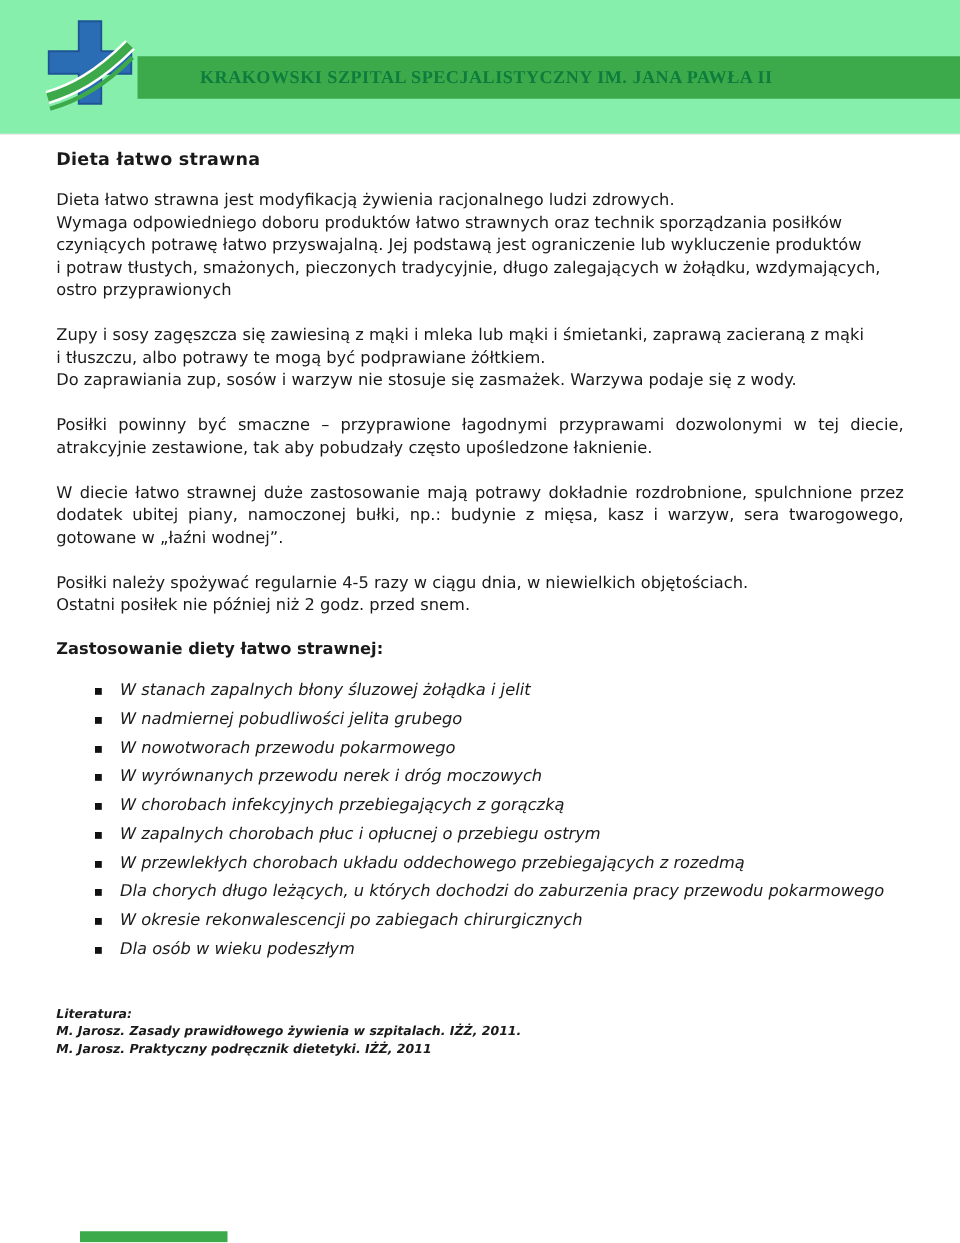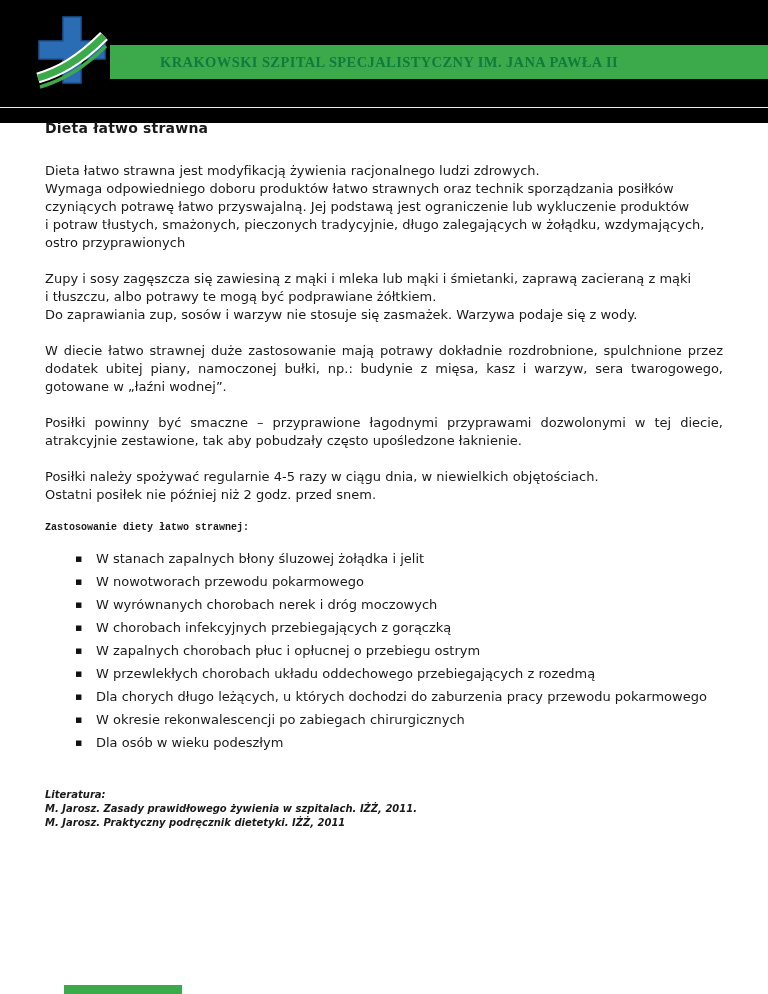--- a/index.html
+++ b/index.html
@@ -15,21 +15,21 @@
     position:relative;
     width:768px;
     height:994px;
     margin:0 auto;
     background:#ffffff;
     font-family:"DejaVu Sans", sans-serif;
     color:var(--text);
     overflow:hidden;
   }
   
-  .header{position:absolute;top:0;left:0;right:0;height:123px;background:#000000;}
+  .header{position:absolute;top:0;left:0;right:0;height:108px;background:#86efac;}
   .header-rule{position:absolute;top:107px;left:0;right:0;height:1px;background:#ececec;}
   .logo{position:absolute;left:36px;top:14px;width:72px;height:84px;}
   .banner{
     position:absolute;left:110px;right:0;top:45px;height:34px;
     background:var(--banner-bg);
     display:flex;align-items:center;
     padding-left:50px;
   }
   .banner-text{
     font-family:"Liberation Serif", serif;
@@ -38,36 +38,37 @@
     letter-spacing:0.4px;
     color:var(--banner-text);
     white-space:nowrap;
   }
   .logo-cross{fill:var(--logo-cross);stroke:#1f5494;stroke-width:1.5;}
   .logo-ribbon{stroke:var(--logo-ribbon);fill:none;}
   .logo-ribbon-edge{stroke:#ffffff;fill:none;}
   
   .content{position:absolute;top:120px;left:45px;right:45px;}
   .doc-title{
-    font-size:14px;font-weight:bold;margin-bottom:26px;letter-spacing:0.2px;
+    font-size:14px;font-weight:bold;margin-bottom:16px;letter-spacing:0.2px;
   }
   .para{
     font-size:13px;line-height:18px;margin-bottom:18px;
     white-space:pre-line;
   }
   .para.justify{text-align:justify;}
   .list-heading{
-    font-size:10px;font-weight:bold;margin-top:2px;margin-bottom:16px;font-family:Liberation Mono, monospace;
+    font-size:13px;font-weight:bold;margin-top:2px;margin-bottom:16px;
   }
   .apply-list{list-style:none;margin-left:30px;}
   .apply-list li{
     position:relative;
     font-size:13px;line-height:19px;
     padding-left:21px;
     margin-bottom:4px;
+    font-style:italic;
   }
   .apply-list li::before{
     content:"▪";
     position:absolute;left:0;top:0;
     font-size:11px;line-height:19px;color:#111;
   }
   .literature{margin-top:36px;font-style:italic;font-size:10px;line-height:14px;font-weight:bold;}
   .literature .lit-line{font-size:10px;line-height:14px;}
   
   .footer-strip{
@@ -98,31 +99,32 @@
   <main class="content">
 
     <h1 class="doc-title">Dieta łatwo strawna</h1>
 
     <p class="para">Dieta łatwo strawna jest modyfikacją żywienia racjonalnego ludzi zdrowych.
 Wymaga odpowiedniego doboru produktów łatwo strawnych oraz technik sporządzania posiłków czyniących potrawę łatwo przyswajalną. Jej podstawą jest ograniczenie lub wykluczenie produktów
 i potraw tłustych, smażonych, pieczonych tradycyjnie, długo zalegających w żołądku, wzdymających, ostro przyprawionych</p>
     <p class="para">Zupy i sosy zagęszcza się zawiesiną z mąki i mleka lub mąki i śmietanki, zaprawą zacieraną z mąki
 i tłuszczu, albo potrawy te mogą być podprawiane żółtkiem.
 Do zaprawiania zup, sosów i warzyw nie stosuje się zasmażek. Warzywa podaje się z wody.</p>
+    <p class="para justify">Posiłki powinny być smaczne – przyprawione łagodnymi przyprawami dozwolonymi w tej diecie, atrakcyjnie zestawione, tak aby pobudzały często upośledzone łaknienie.</p>
     <p class="para justify">W diecie łatwo strawnej duże zastosowanie mają potrawy dokładnie rozdrobnione, spulchnione przez dodatek ubitej piany, namoczonej bułki, np.: budynie z mięsa, kasz i warzyw, sera twarogowego, gotowane w „łaźni wodnej”.</p>
-    <p class="para justify">Posiłki powinny być smaczne – przyprawione łagodnymi przyprawami dozwolonymi w tej diecie, atrakcyjnie zestawione, tak aby pobudzały często upośledzone łaknienie.</p>
     <p class="para">Posiłki należy spożywać regularnie 4-5 razy w ciągu dnia, w niewielkich objętościach.
 Ostatni posiłek nie później niż 2 godz. przed snem.</p>
 
     <h2 class="list-heading">Zastosowanie diety łatwo strawnej:</h2>
 
     <ul class="apply-list">
       <li>W stanach zapalnych błony śluzowej żołądka i jelit</li>
+      <li>W nadmiernej pobudliwości jelita grubego</li>
       <li>W nowotworach przewodu pokarmowego</li>
-      <li>W wyrównanych chorobach nerek i dróg moczowych</li>
+      <li>W wyrównanych przewodu nerek i dróg moczowych</li>
       <li>W chorobach infekcyjnych przebiegających z gorączką</li>
       <li>W zapalnych chorobach płuc i opłucnej o przebiegu ostrym</li>
       <li>W przewlekłych chorobach układu oddechowego przebiegających z rozedmą</li>
       <li>Dla chorych długo leżących, u których dochodzi do zaburzenia pracy przewodu pokarmowego</li>
       <li>W okresie rekonwalescencji po zabiegach chirurgicznych</li>
       <li>Dla osób w wieku podeszłym</li>
     </ul>
 
     <div class="literature">
       <div class="lit-line">Literatura:</div>

